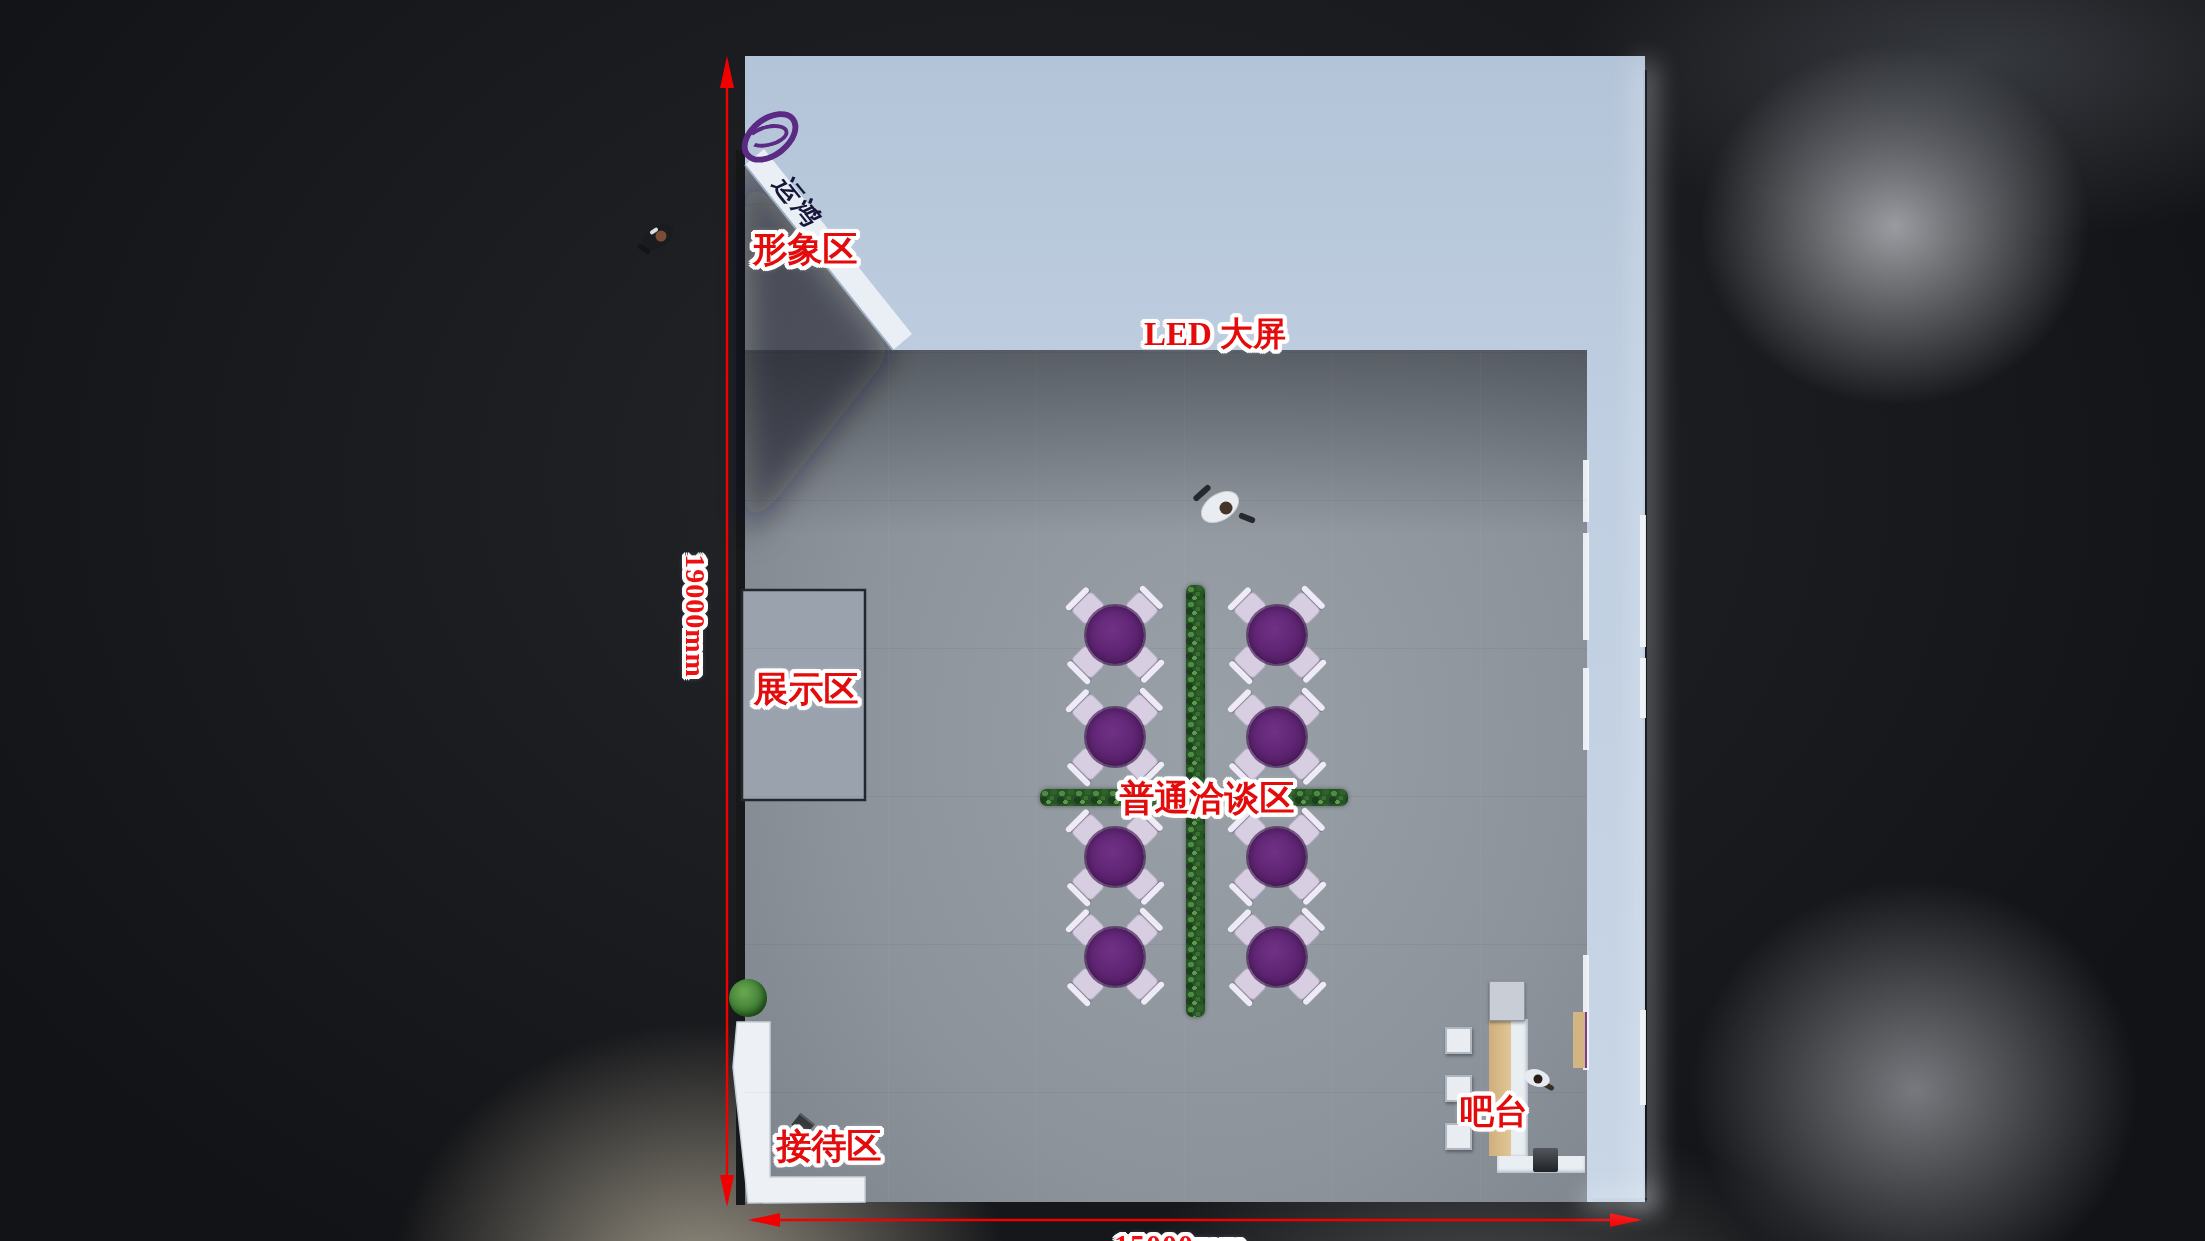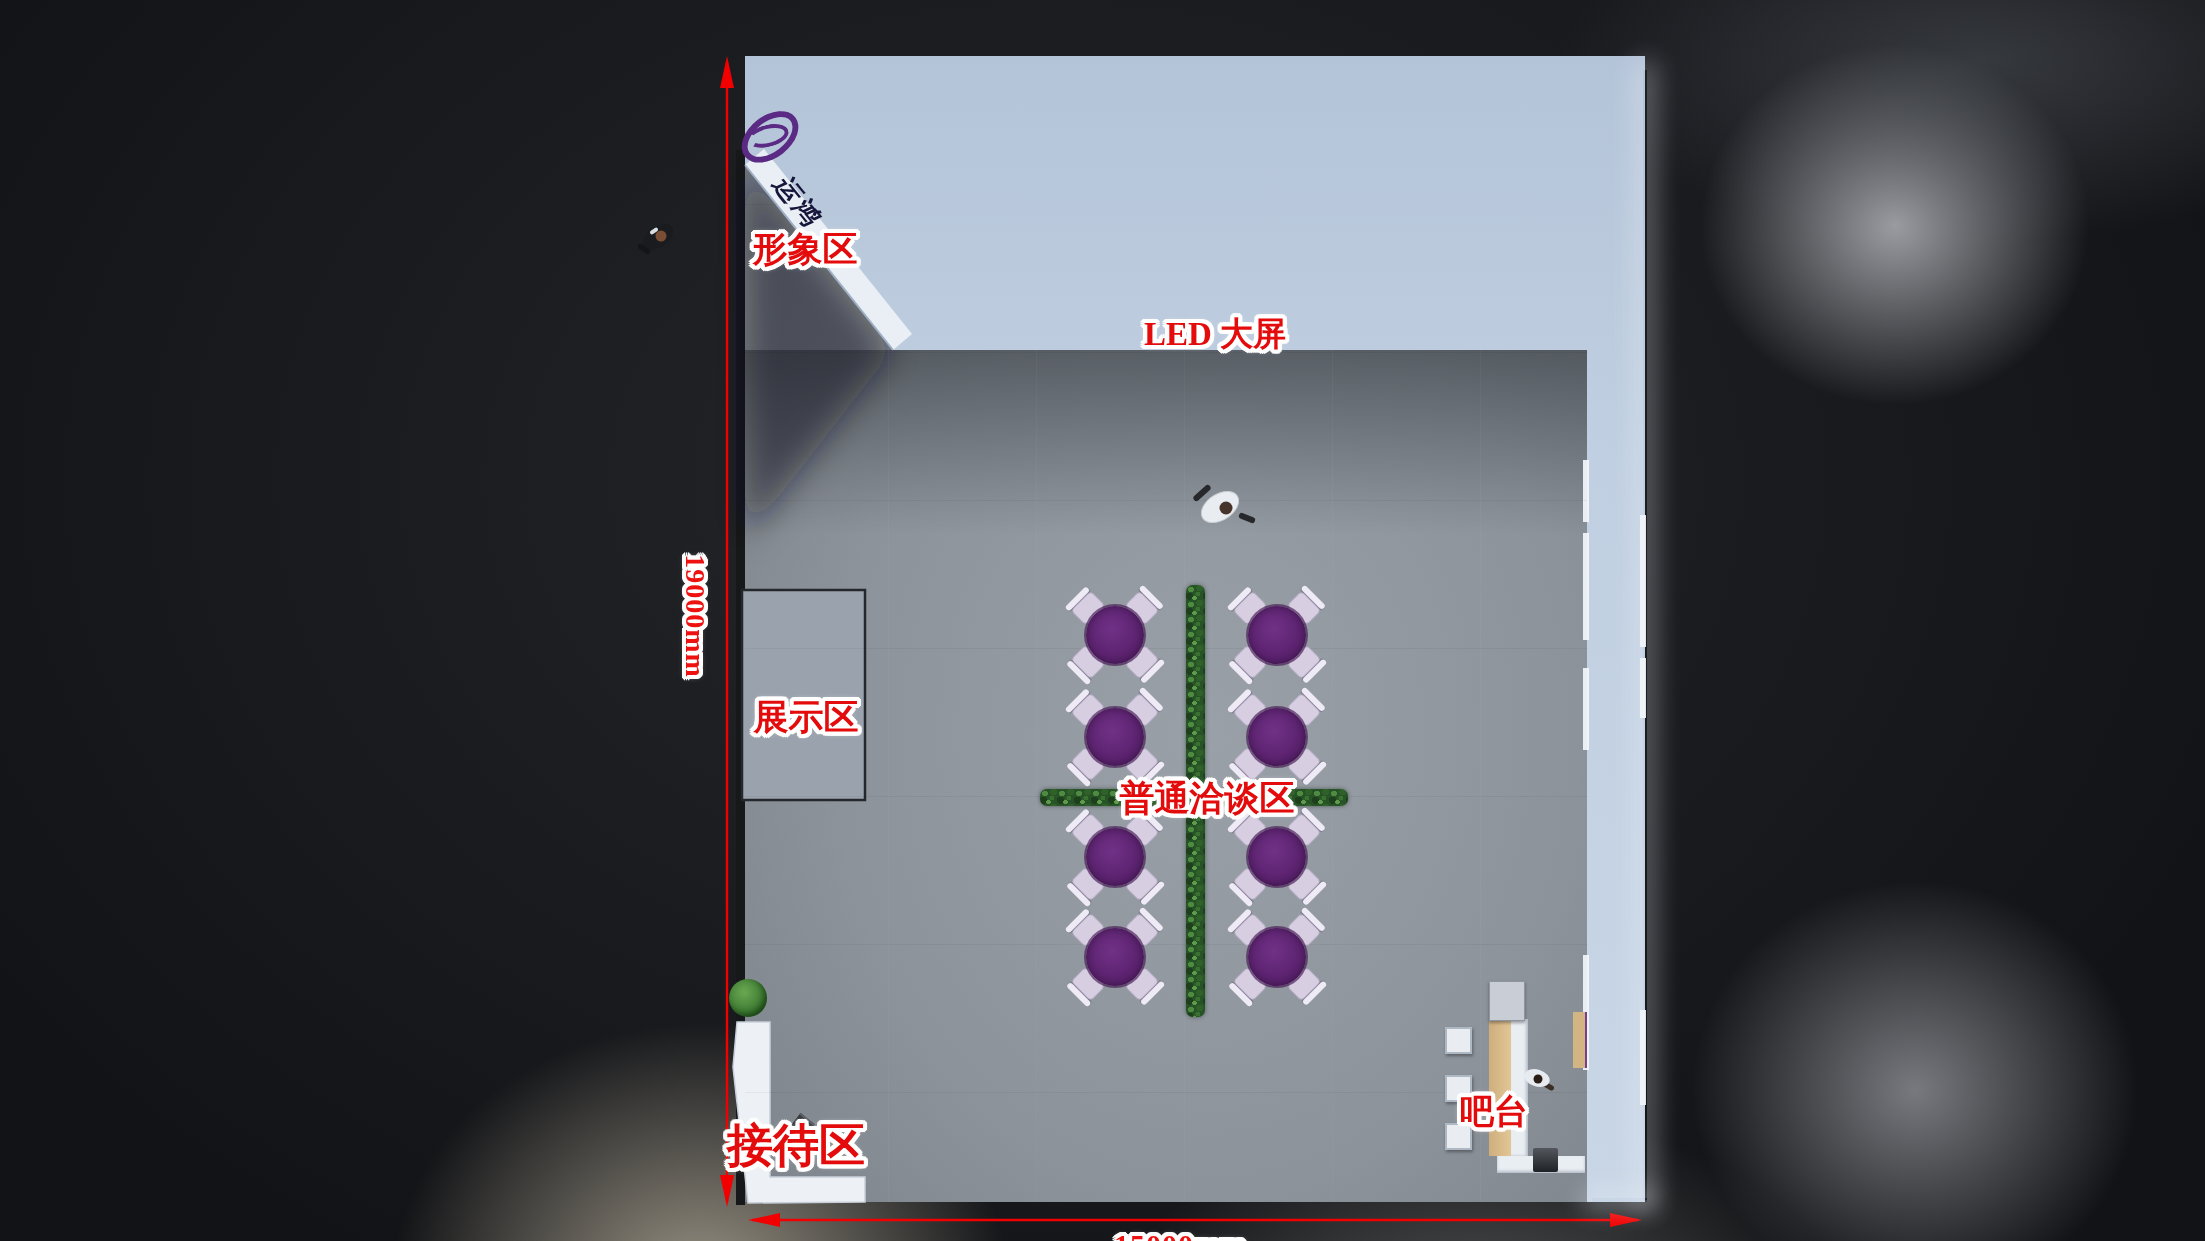--- a/index.html
+++ b/index.html
@@ -21,23 +21,23 @@
   .lbl{position:absolute;transform:translate(-50%,-50%);white-space:nowrap;z-index:60;
     font-family:"Liberation Serif","DejaVu Serif",serif;font-weight:700;color:#e30b0b;
     text-shadow:
       -3px -3px 0 #fff, 3px -3px 0 #fff, -3px 3px 0 #fff, 3px 3px 0 #fff,
       -4px 0 0 #fff, 4px 0 0 #fff, 0 -4px 0 #fff, 0 4px 0 #fff,
       -2px -4px 0 #fff, 2px 4px 0 #fff, -4px 2px 0 #fff, 4px -2px 0 #fff,
       2px -4px 0 #fff, -2px 4px 0 #fff, 4px 2px 0 #fff, -4px -2px 0 #fff,
       0 0 7px #fff;}
   .lbl-image{left:805px;top:249px;font-size:35px;}
   .lbl-led{left:1215px;top:334px;font-size:33px;}
-  .lbl-display{left:806px;top:717px;font-size:35px;text-align:center;}
+  .lbl-display{left:806px;top:689px;font-size:35px;text-align:center;}
   .lbl-negotiation{left:1207px;top:798px;font-size:35px;}
-  .lbl-reception{left:796px;top:1146px;font-size:46px;}
+  .lbl-reception{left:829px;top:1146px;font-size:35px;}
   .lbl-bar{left:1494px;top:1112px;font-size:34px;}
   .lbl-dim-v{left:695px;top:616px;font-size:28px;transform:translate(-50%,-50%) rotate(90deg);letter-spacing:1px;color:#ee1111;}
   .lbl-dim-h{left:1180px;top:1228px;font-size:30px;transform:translateX(-50%);letter-spacing:1px;color:#ee1111;}
 
   
   .logo-wrap{position:absolute;left:763px;top:136px;width:0;height:0;z-index:30;
     transform:rotate(-38deg);}
   .logo-ellipse{position:absolute;left:-27px;top:-16px;width:52px;height:30px;border:6px solid #5b2a84;border-radius:50%;}
   .logo-swoosh{position:absolute;left:-17px;top:-8px;width:34px;height:14px;border:4px solid #5b2a84;border-radius:50%;transform:rotate(24deg);border-left-color:transparent;}
   .brand-text{position:absolute;left:797px;top:201px;z-index:30;transform:translate(-50%,-50%) rotate(51deg);

